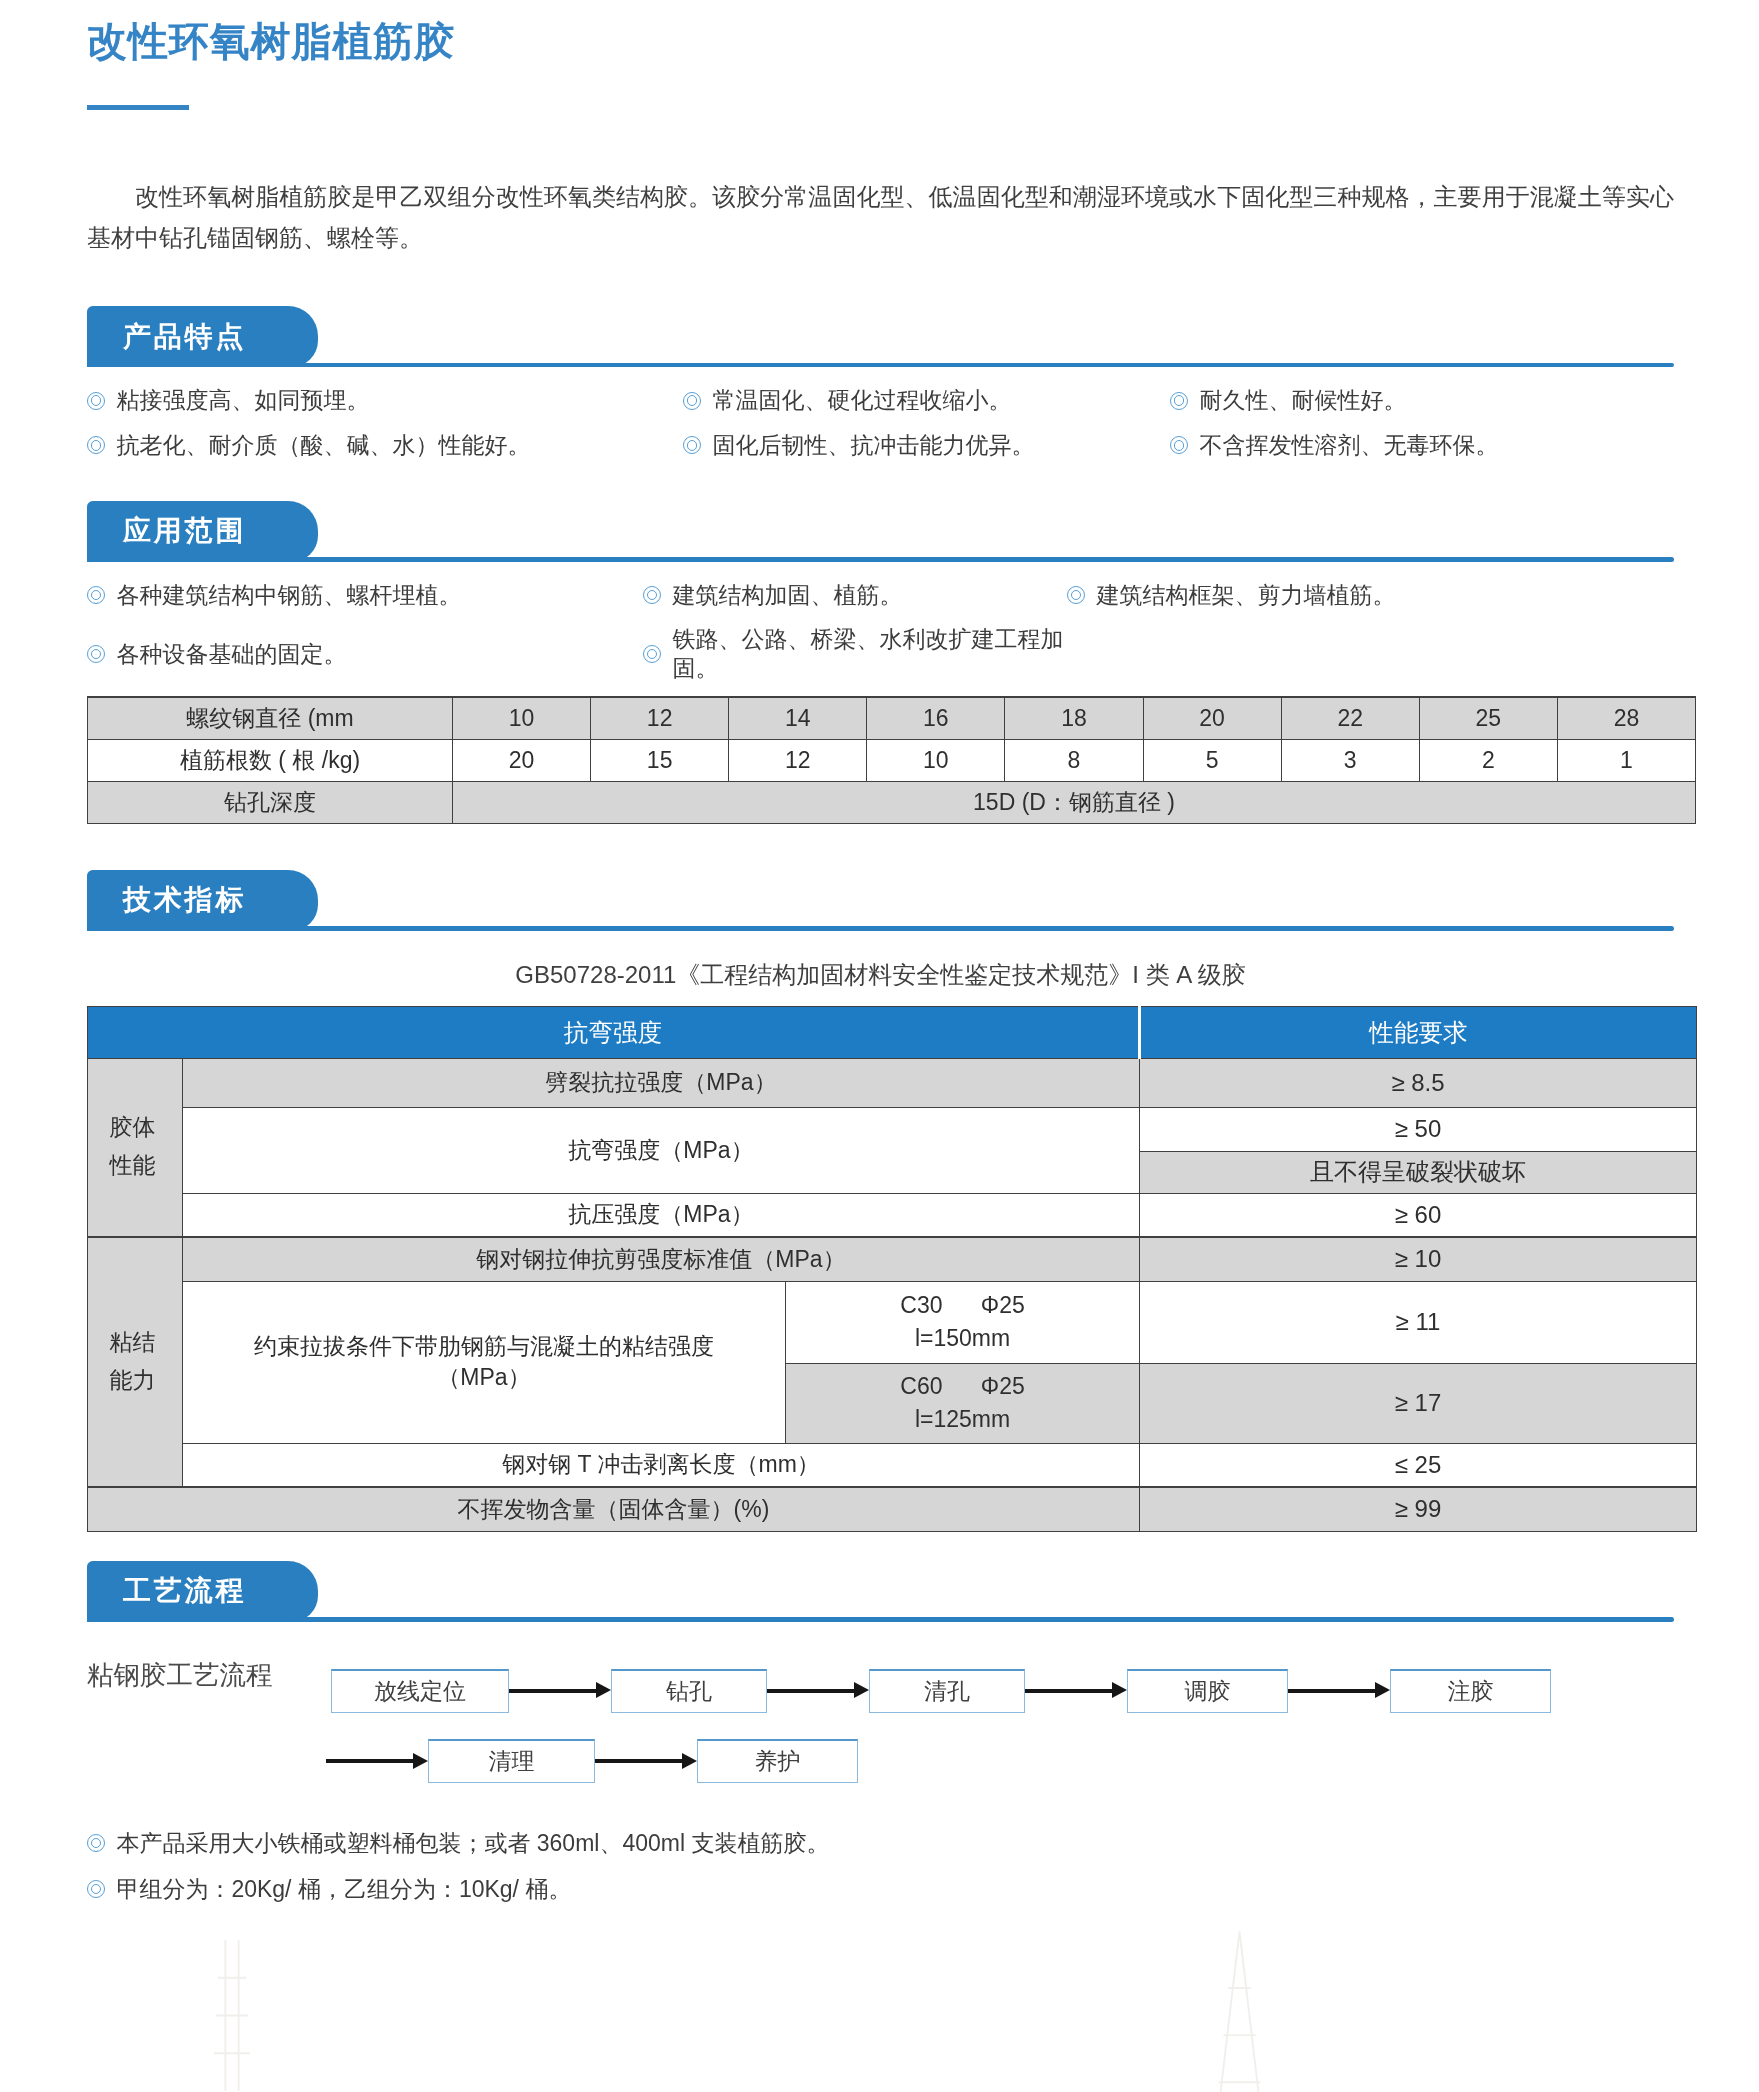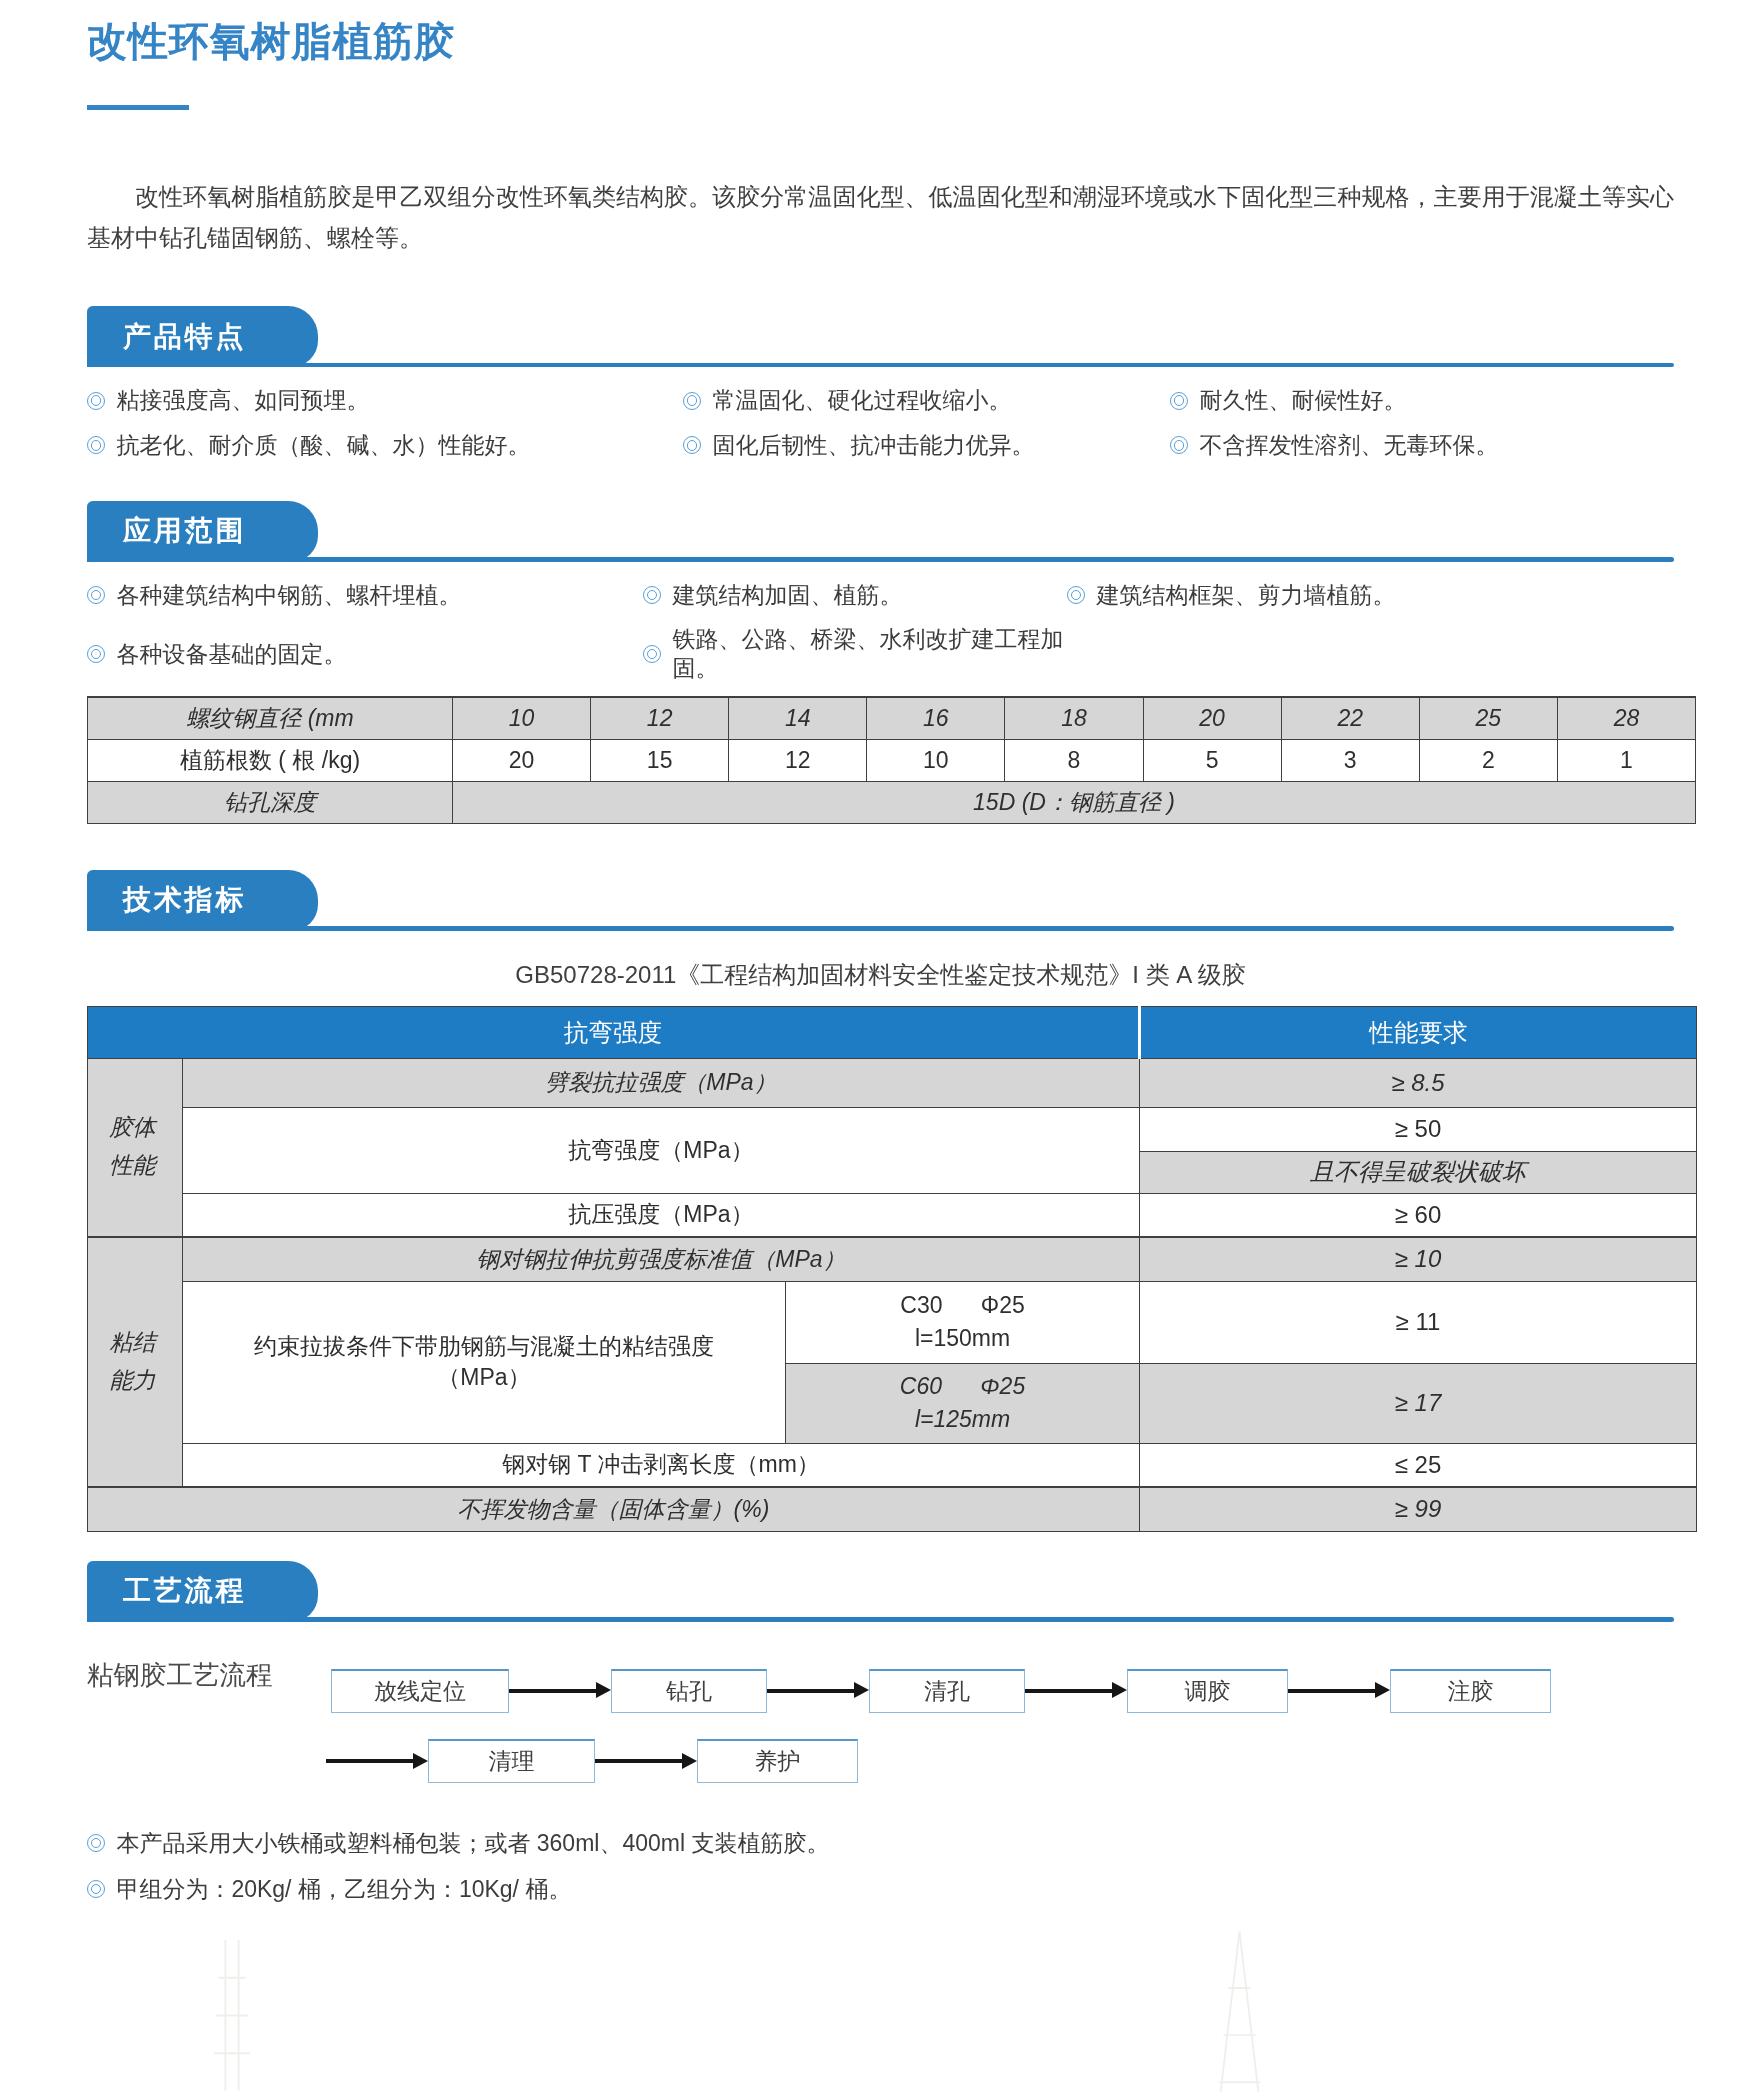--- a/index.html
+++ b/index.html
@@ -39,21 +39,21 @@
   .bullet-grid.features{grid-template-columns:596px 487px 1fr;}
   .bullet-grid.apps{grid-template-columns:556px 424px 1fr;}
   .bullet-item{display:flex;align-items:center;gap:11.4px;font-size:23px;color:var(--text);line-height:1.25;}
   .bullseye{width:18px;height:18px;border:1.9px solid var(--bullet);border-radius:50%;position:relative;flex:none;}
   .bullseye::after{content:'';position:absolute;inset:2.8px;border:1.9px solid var(--bullet);border-radius:50%;}
 
   
   .tbl-title{margin-top:44px;font-size:23px;font-weight:bold;color:#333;}
   table.t1{border-collapse:collapse;width:1609px;table-layout:fixed;margin-top:13.2px;border-top:2.8px solid var(--border);}
   table.t1 td{border:1.9px solid var(--border);height:42px;text-align:center;font-size:23px;color:#2f2f2f;}
-  .gray{background:var(--cell-gray);font-style:italic;}
+  .gray{background:var(--cell-gray);}
 
   
   .tech-sub{margin-top:28px;text-align:center;font-size:24px;color:#3f3f3f;}
   table.t2{border-collapse:collapse;width:1609px;table-layout:fixed;margin-top:15px;}
   table.t2 th{background:var(--thead-blue);color:#fff;font-size:24.6px;font-weight:normal;height:52px;border:1.9px solid var(--border);}
   table.t2 th.first{border-right:3.8px solid #ffffff;}
   table.t2 td{border:1.9px solid var(--border);text-align:center;font-size:23px;color:#2f2f2f;padding:1.9px 5.7px;}
   table.t2 td.req{font-size:24px;}
   .group-label{display:inline-block;width:51px;line-height:1.65;text-align:left;}
   tr.sep td{border-top:2.8px solid var(--border);}

